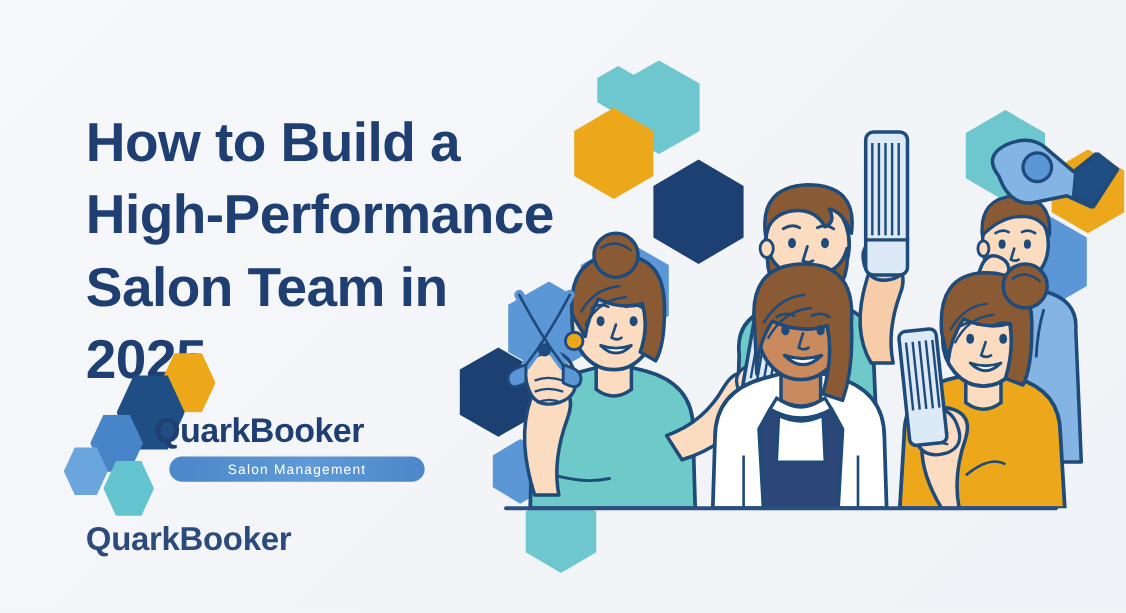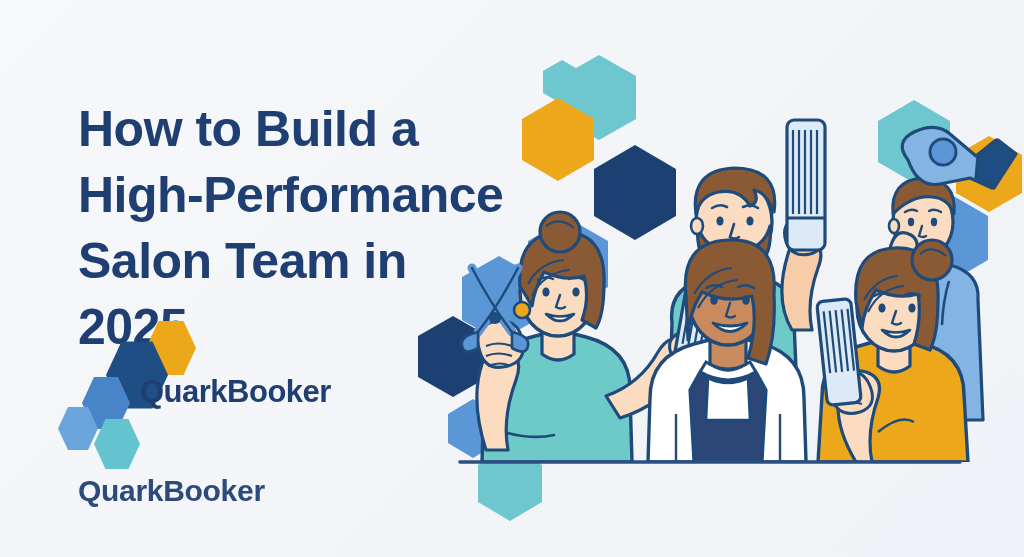--- a/index.html
+++ b/index.html
@@ -123,20 +123,21 @@
 
   <div class="logo-lockup">
     <div class="logo-hexes">
       <div class="hexi a"></div>
       <div class="hexi b"></div>
       <div class="hexi c"></div>
       <div class="hexi d"></div>
       <div class="hexi e"></div>
     </div>
     <div class="logo-wordmark">QuarkBooker</div>
+    <div class="logo-pill">Salon Management</div>
   </div>
 
   <div class="brand-footer">QuarkBooker</div>
 
   <div class="artwork">
     <svg viewBox="0 0 624 557" xmlns="http://www.w3.org/2000/svg" aria-hidden="true">
       <defs>
         <clipPath id="cropBelowCounter">
             <rect x="0" y="0" width="624" height="462"></rect>
           </clipPath>

